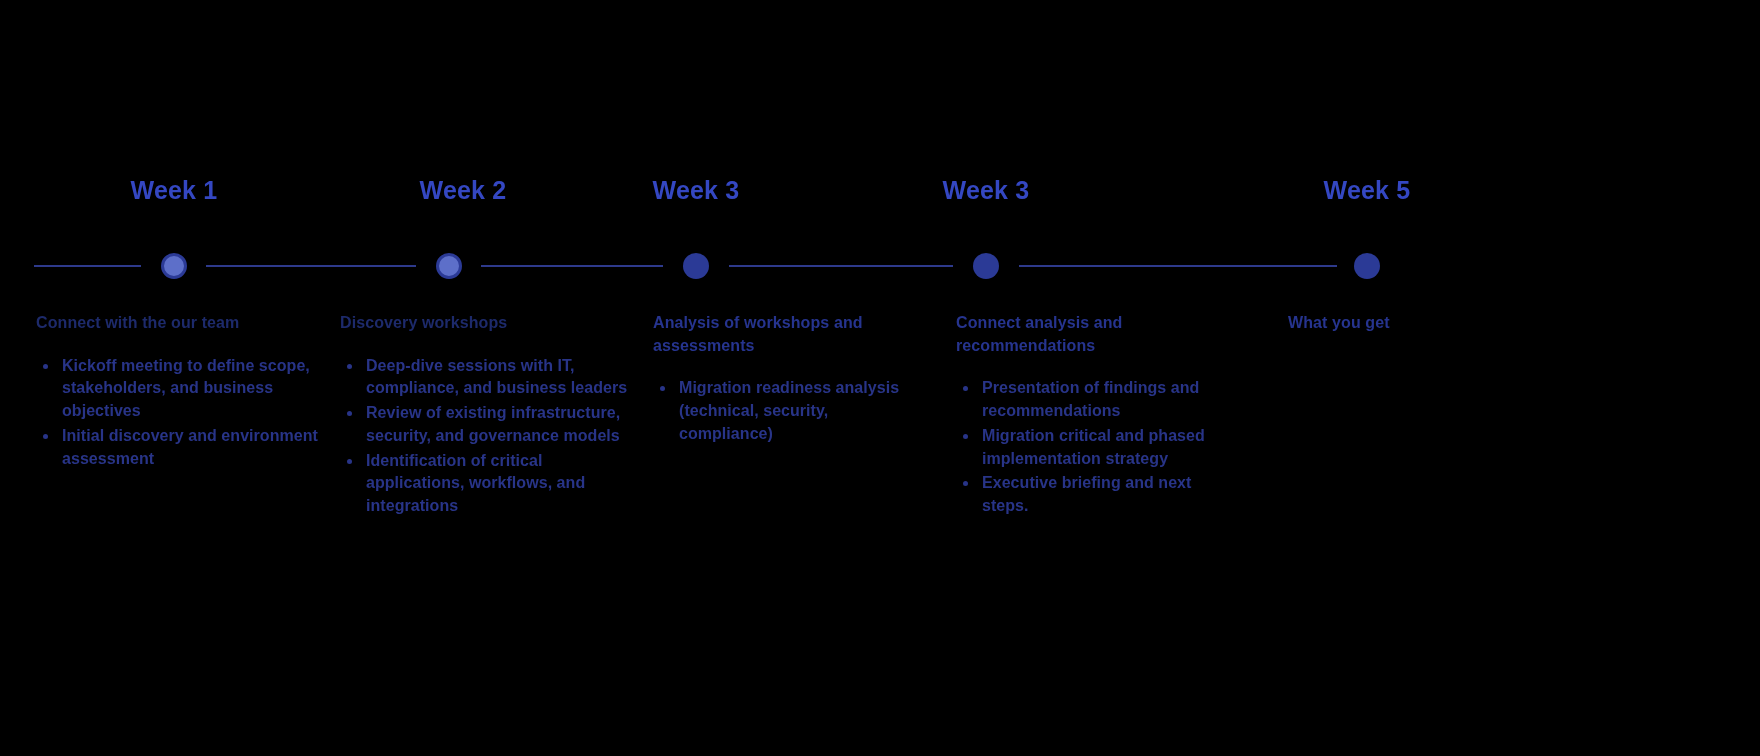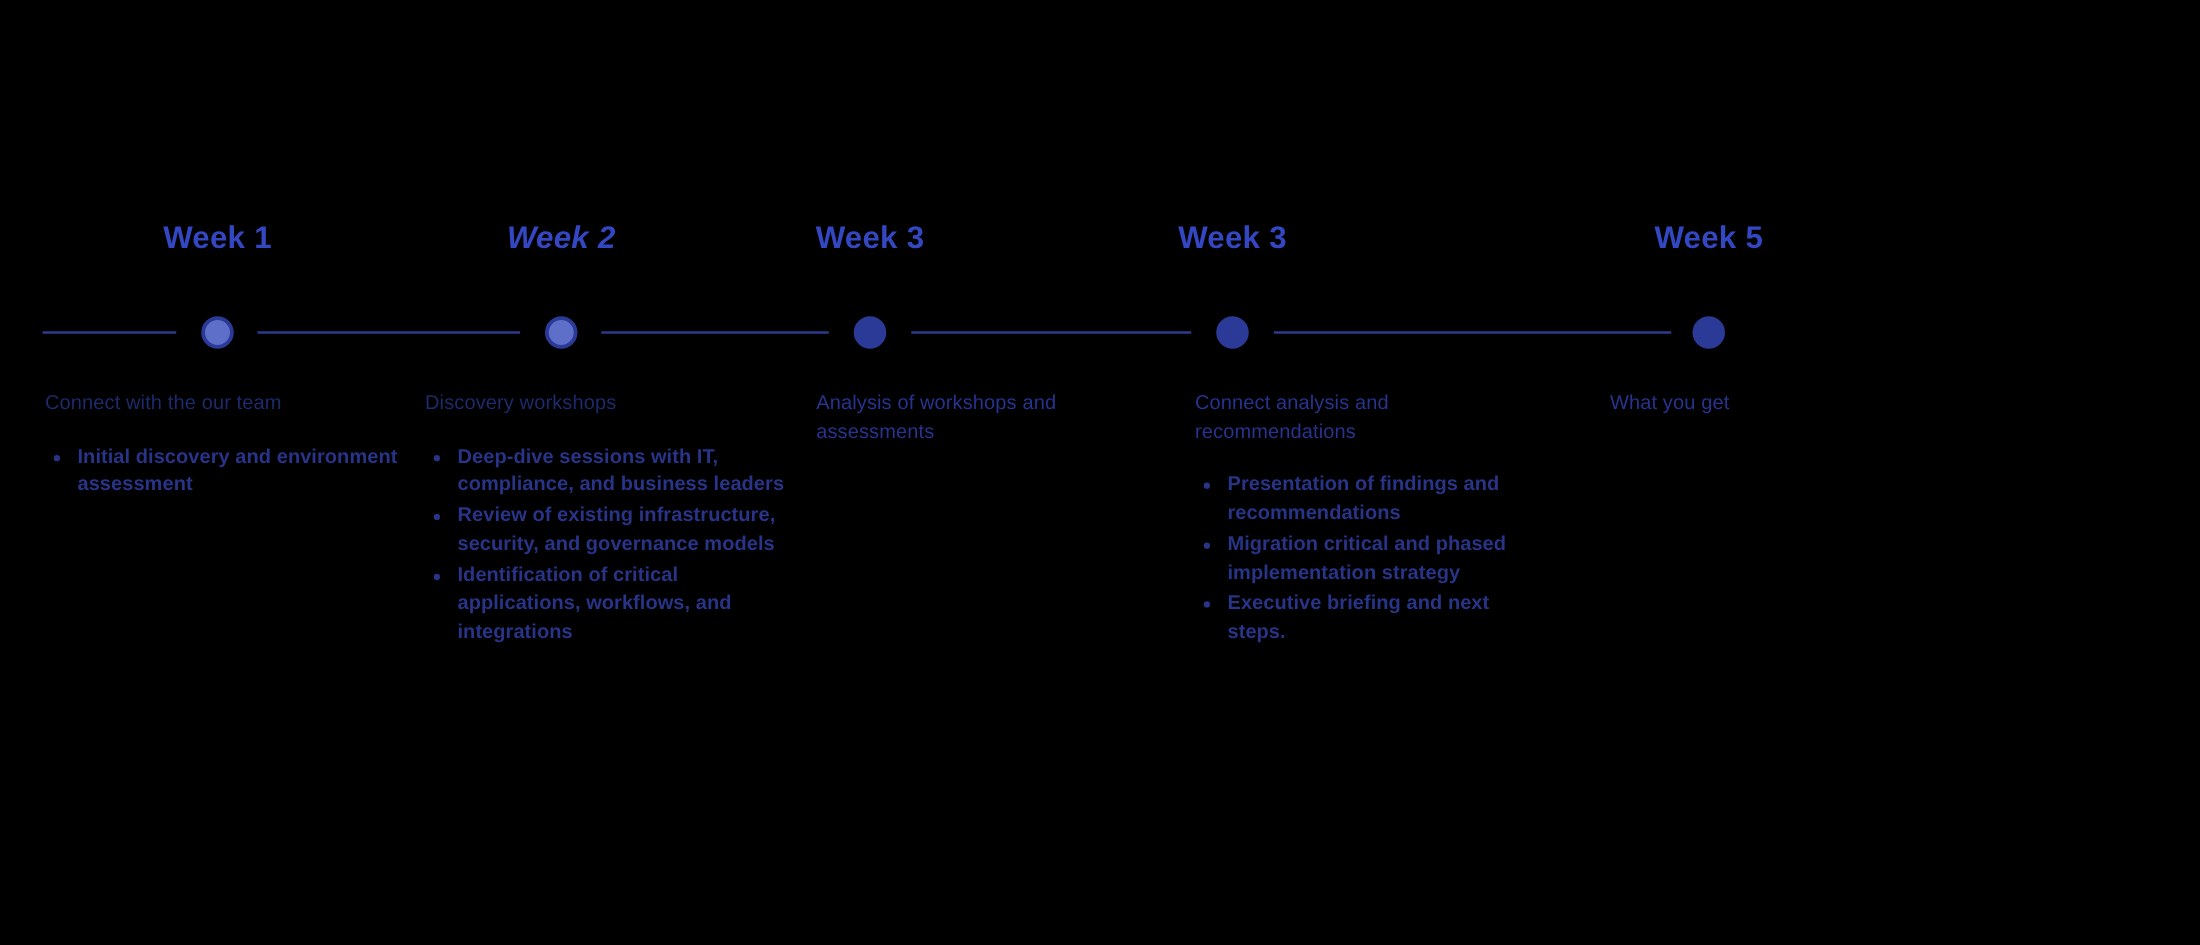--- a/index.html
+++ b/index.html
@@ -80,21 +80,21 @@
     left: 0;
     width: 1760px;
     height: 420px;
   }
   .column {
     position: absolute;
     top: 0;
   }
   .col-heading {
     font-size: 16px;
-    font-weight: 400;
+    font-weight: 700;
     color: #1d2a6b;
     line-height: 1.42;
     margin: 0 0 20px 0;
     letter-spacing: 0.1px;
   }
   .col-heading.accent {
     color: #26348f;
   }
   ul.col-list {
     list-style: none;
@@ -122,21 +122,21 @@
     background: #283488;
   }
 </style>
 </head>
 <body>
 
 <div id="timeline-root">
 
   <div class="week-labels">
     <div class="week-label" style="left:174px;">Week 1</div>
-    <div class="week-label" style="left:449px;font-style:italic;">Week 2</div>
+    <div class="week-label" style="left:463px;">Week 2</div>
     <div class="week-label" style="left:696px;">Week 3</div>
     <div class="week-label" style="left:986px;">Week 3</div>
     <div class="week-label" style="left:1367px;">Week 5</div>
   </div>
 
   <div class="axis">
     <div class="axis-seg" style="left:34px;  width:107px;"></div>
     <div class="axis-seg" style="left:206px; width:210px;"></div>
     <div class="axis-seg" style="left:481px; width:182px;"></div>
     <div class="axis-seg" style="left:729px; width:224px;"></div>
@@ -147,35 +147,39 @@
     <div class="node solid" style="left:696px;"></div>
     <div class="node solid" style="left:986px;"></div>
     <div class="node solid" style="left:1367px;"></div>
   </div>
 
   <div class="columns">
 
     <div class="column" style="left:36px; width:300px;">
       <div class="col-heading">Connect with the our team</div>
       <ul class="col-list">
+        <li>Kickoff meeting to define scope, stakeholders, and business objectives</li>
         <li>Initial discovery and environment assessment</li>
       </ul>
     </div>
 
     <div class="column" style="left:340px; width:290px;">
       <div class="col-heading">Discovery workshops</div>
       <ul class="col-list">
         <li>Deep-dive sessions with IT, compliance, and business leaders</li>
         <li>Review of existing infrastructure, security, and governance models</li>
         <li>Identification of critical applications, workflows, and integrations</li>
       </ul>
     </div>
 
     <div class="column" style="left:653px; width:250px;">
       <div class="col-heading accent">Analysis of workshops and assessments</div>
+      <ul class="col-list">
+        <li>Migration readiness analysis (technical, security, compliance)</li>
+      </ul>
     </div>
 
     <div class="column" style="left:956px; width:280px;">
       <div class="col-heading accent">Connect analysis and recommendations</div>
       <ul class="col-list">
         <li>Presentation of findings and recommendations</li>
         <li>Migration critical and phased implementation strategy</li>
         <li>Executive briefing and next steps.</li>
       </ul>
     </div>

